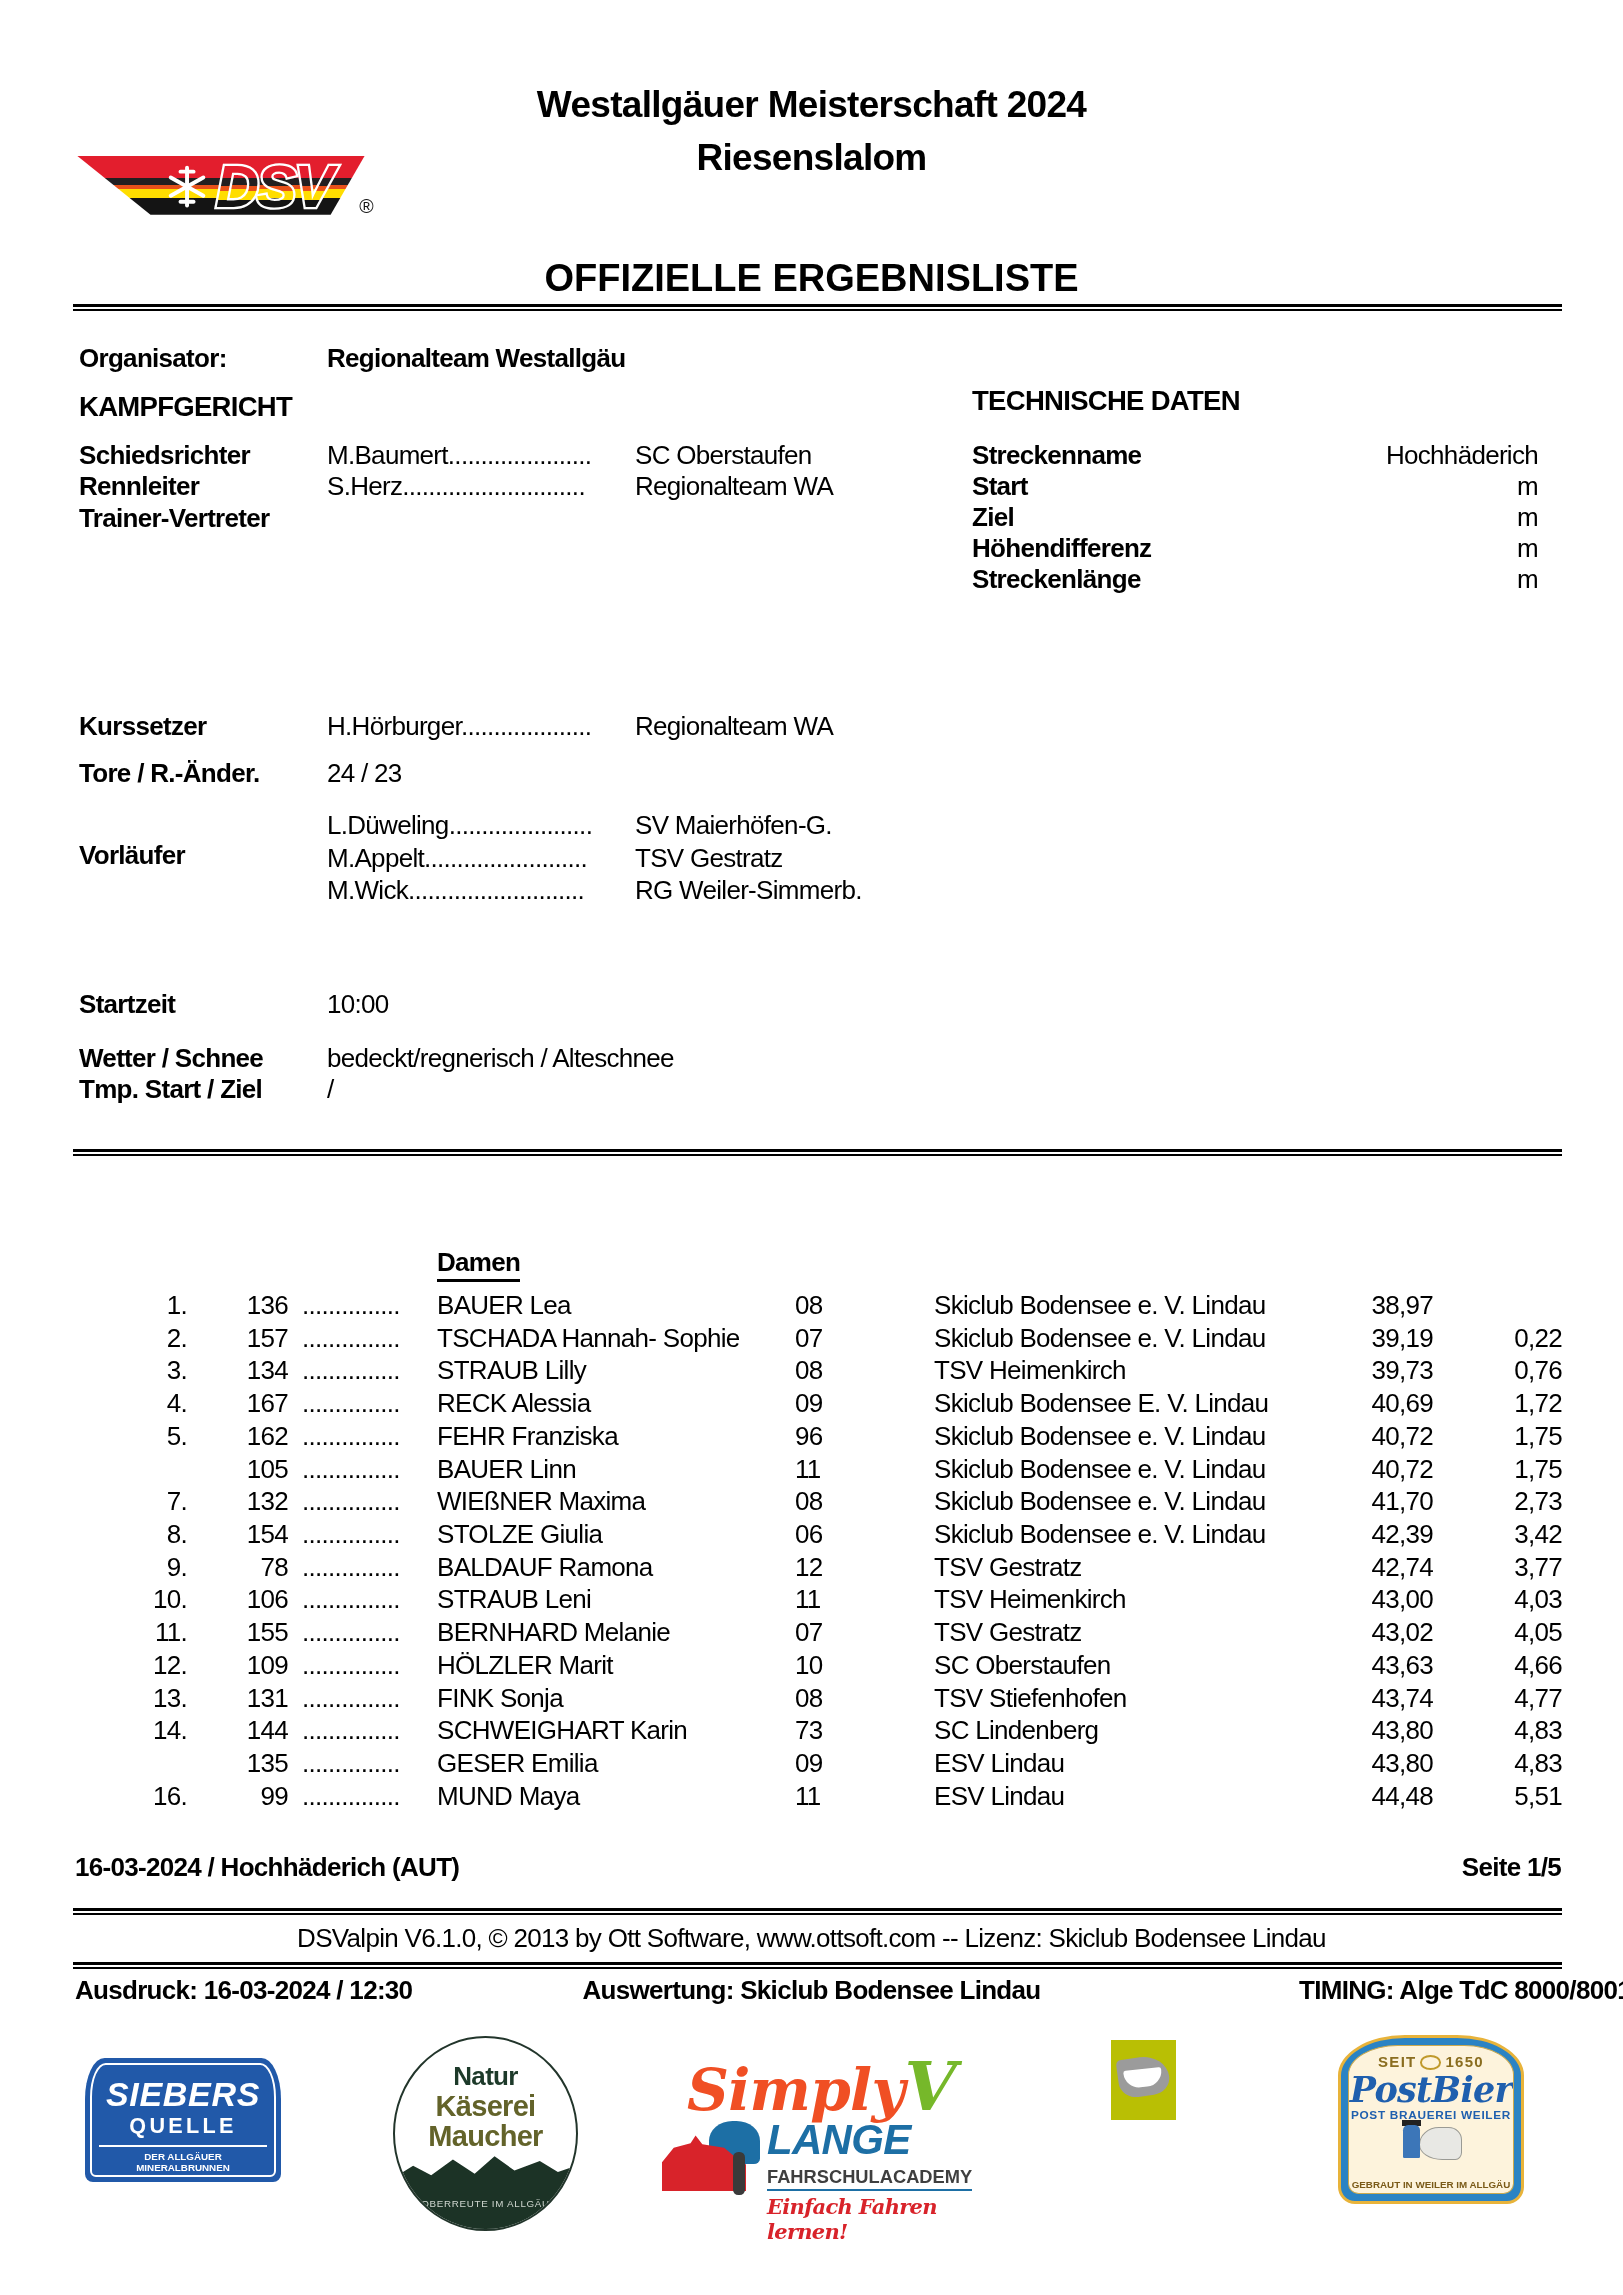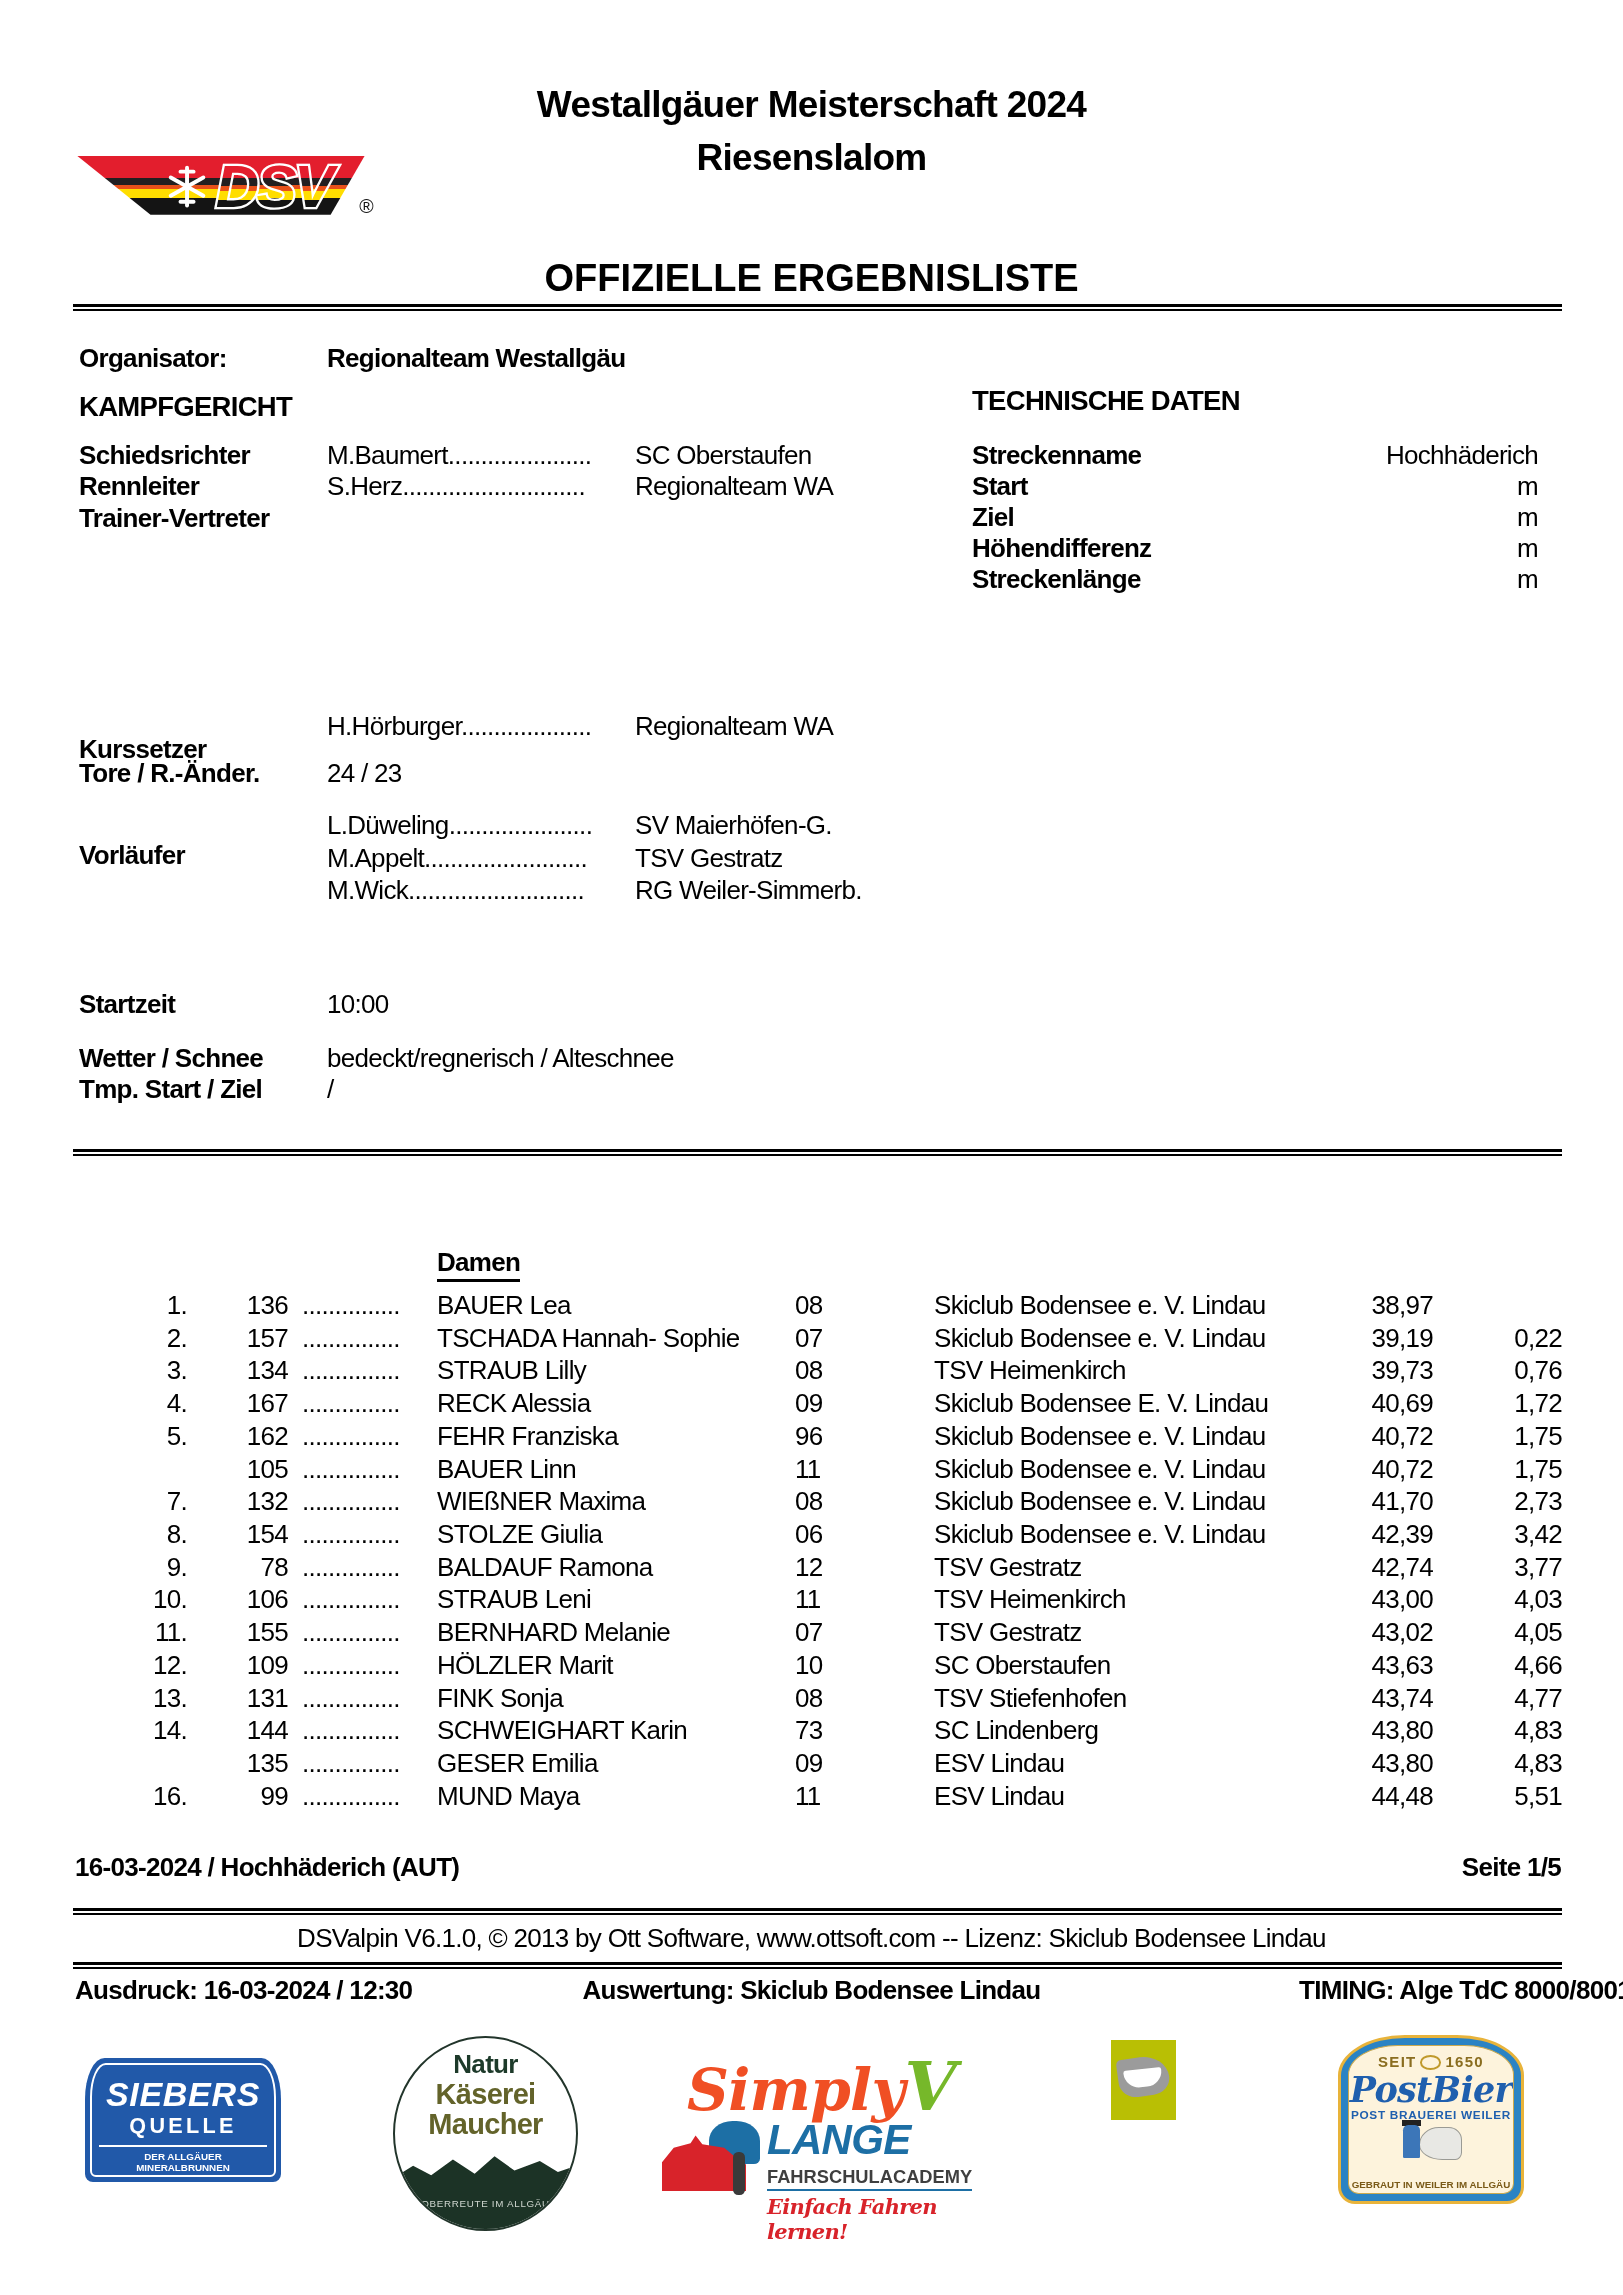--- a/index.html
+++ b/index.html
@@ -58,21 +58,21 @@
   #siebers{left:85px;top:2058px;width:196px;height:124px;background:#2159a9;
            border-radius:19.6px 19.6px 7.9px 7.9px / 41px 41px 7.9px 7.9px;padding:4.6px;box-sizing:border-box;}
   .siebers-inner{border:2.6px solid #fff;border-radius:15.7px 15.7px 5.9px 5.9px / 34px 34px 5.9px 5.9px;
            width:100%;height:100%;box-sizing:border-box;text-align:center;color:#fff;overflow:hidden;}
   .siebers-name{font-size:34px;font-weight:bold;font-style:italic;margin-top:10.5px;letter-spacing:0.7px;}
   .siebers-quelle{font-size:21.6px;font-weight:bold;letter-spacing:3.3px;margin-top:-1.3px;}
   .siebers-sub{font-size:9.8px;font-weight:bold;margin:6.5px 7.9px 0 7.9px;border-top:2px solid #fff;padding-top:3.9px;letter-spacing:0;}
 
   #maucher{left:393px;top:2036px;width:185px;height:195px;background:#fff;border:2.6px solid #22352b;
            border-radius:50%;overflow:hidden;text-align:center;box-sizing:border-box;}
-  .m-natur{color:#1d3a2a;font-weight:bold;font-size:26px;margin-top:13px;line-height:27.5px;}
+  .m-natur{color:#1d3a2a;font-weight:bold;font-size:26px;margin-top:25px;line-height:27.5px;}
   .m-k{color:#63632a;font-weight:bold;font-size:29px;line-height:30px;}
   .m-mountain{position:absolute;left:0;right:0;bottom:0;height:79px;background:#1c3326;
            clip-path:polygon(0 34%,10% 20%,20% 32%,32% 12%,44% 30%,55% 8%,66% 26%,80% 14%,90% 28%,100% 20%,100% 100%,0 100%);}
   .m-town{position:absolute;bottom:19.6px;left:0;width:100%;color:#cfd6cf;font-size:9.8px;letter-spacing:0.7px;}
 
   #simplyv{left:687px;top:2047px;width:249px;text-align:center;}
   .sv-simply{color:#f04f24;font-size:58px;font-weight:bold;font-style:italic;font-family:"DejaVu Serif",serif;}
   .sv-v{color:#76b82a;font-size:67px;font-weight:bold;font-style:italic;font-family:"DejaVu Serif",serif;}
 
   #lange{left:662px;top:2121px;width:288px;height:85px;}
@@ -187,21 +187,21 @@
       <div class="info-row" style="top: 93px;">
         <span class="tech-label b">Höhendifferenz</span>
         <span class="tech-val">m</span>
       </div>
       <div class="info-row" style="top: 124px;">
         <span class="tech-label b">Streckenlänge</span>
         <span class="tech-val">m</span>
       </div>
     </div>
 
-  <div class="abs x-label b" style="top:734px;text-align:right;">Kurssetzer</div>
+  <div class="abs x-label b" style="top:711px;text-align:right;">Kurssetzer</div>
   <div class="abs x-val" style="top:711px;">H.Hörburger....................</div>
   <div class="abs x-club" style="top:711px;">Regionalteam WA</div>
 
   <div class="abs x-label b" style="top:758px;">Tore / R.-Änder.</div>
   <div class="abs x-val" style="top:758px;">24 / 23</div>
 
   <div class="abs x-label b" style="top:810px;margin-top:30px;">Vorläufer</div>
   <div id="vorlaeufer-rows">
       <div class="info-row" style="top: 0px;">
         <span class="x-val">L.Düweling......................</span>

